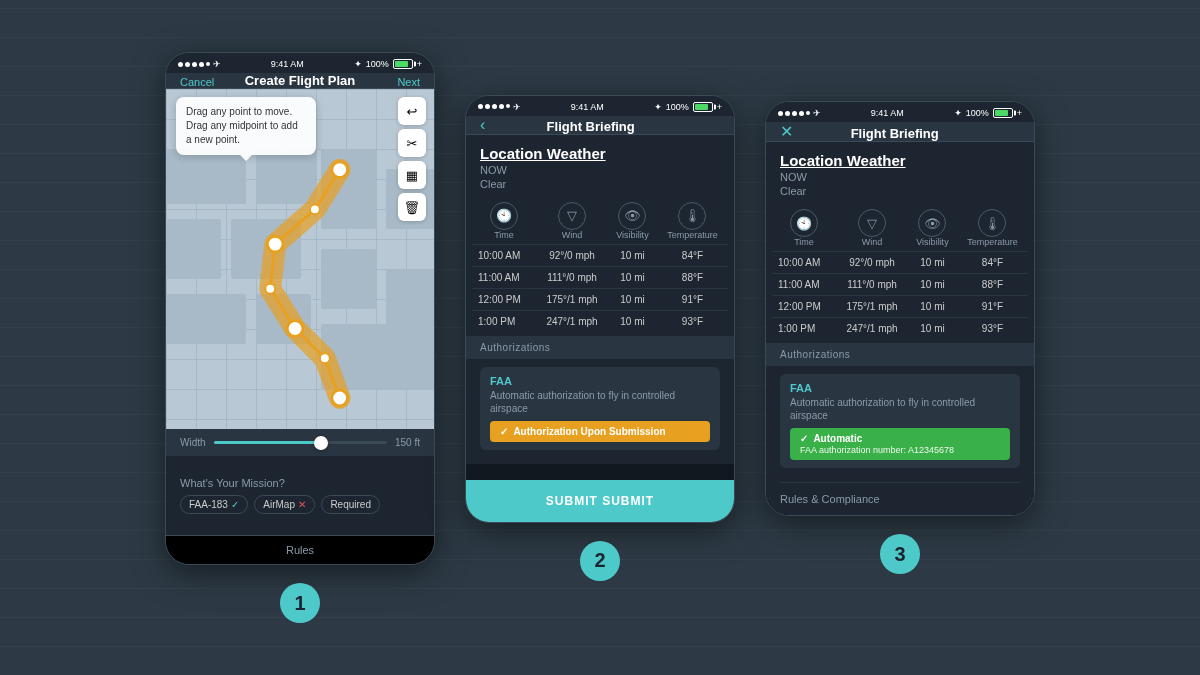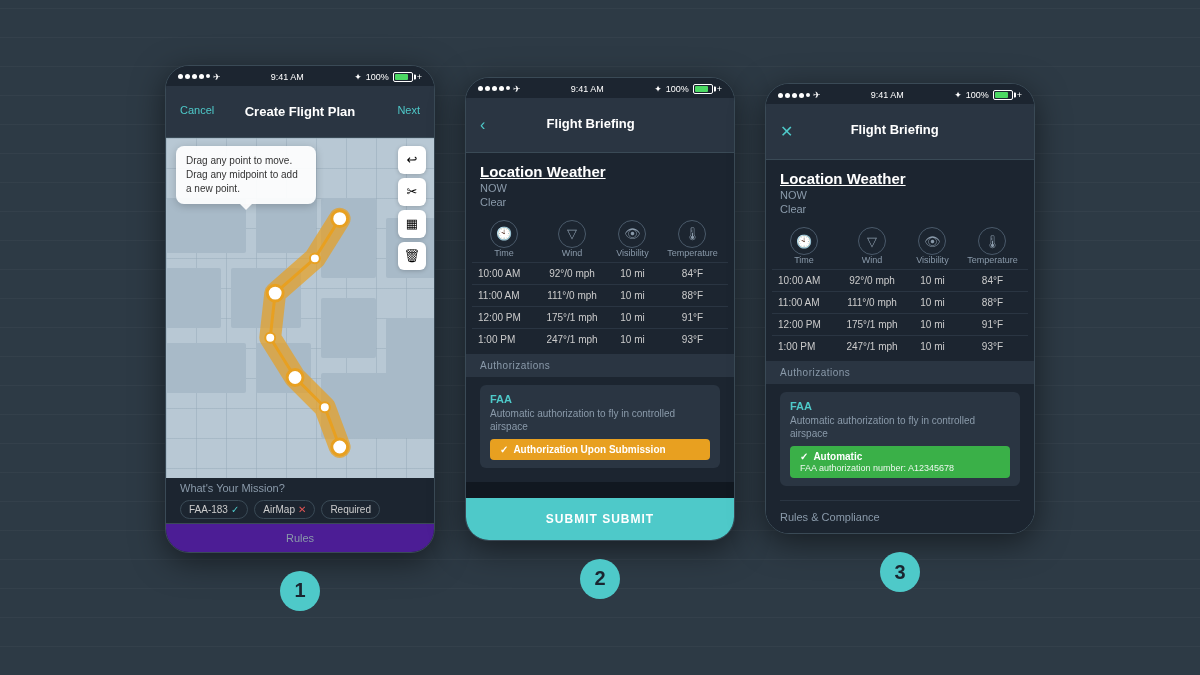--- a/index.html
+++ b/index.html
@@ -89,23 +89,23 @@
     .battery::after {
       content: ''; position: absolute; right: -4px; top: 50%; transform: translateY(-50%);
       width: 2px; height: 5px; background: #fff; border-radius: 0 1px 1px 0;
     }
     .battery-fill { background: #4cd964; height: 100%; width: 80%; border-radius: 1px; }
 
     
     .nav-bar {
       background: #2a3542;
       display: flex;
-      align-items: flex-start;
+      align-items: flex-end;
       justify-content: space-between;
-      padding: 18px 14px;
+      padding: 0 14px;
       border-bottom: 1px solid #3a4a56;
     }
     .nav-title {
       font-size: 13px;
       font-weight: 600;
       color: #ffffff;
       text-align: center;
       flex: 1;
     }
     .nav-action {
@@ -190,40 +190,40 @@
       position: absolute;
       top: 50%; transform: translateY(-50%);
       left: 58%;
       width: 14px; height: 14px;
       border-radius: 50%;
       background: #fff;
       box-shadow: 0 1px 4px rgba(0,0,0,0.3);
     }
     .mission-section {
       background: #1c2530;
-      padding: 4px 14px;
+      padding: 21px 14px;
     }
     .mission-label {
       font-size: 11px;
       color: #8a9aaa;
       margin-bottom: 6px;
     }
     .mission-tags {
       display: flex; gap: 6px; flex-wrap: wrap;
     }
     .mission-tag {
       border: 1.5px solid #3a4a56;
       border-radius: 14px;
       padding: 3px 8px;
       font-size: 10px;
       color: #ccc;
       display: flex; align-items: center; gap: 3px;
     }
     .bottom-tabs {
-      background: #4c1d95;
+      background: #000000;
       display: flex;
       border-top: 1px solid #3a4a56;
     }
     .bottom-tab {
       flex: 1;
       text-align: center;
       padding: 8px 4px;
       font-size: 11px;
       color: #8a9aaa;
       cursor: pointer;
@@ -413,20 +413,27 @@
         </div>
 
         <div class="map-tools">
           <div class="map-tool-btn">↩</div>
           <div class="map-tool-btn">✂</div>
           <div class="map-tool-btn">▦</div>
           <div class="map-tool-btn">🗑</div>
         </div>
       </div>
 
+      <div class="width-control">
+        <span>Width</span>
+        <div class="width-slider">
+          <div class="width-thumb"></div>
+        </div>
+        <span>150 ft</span>
+      </div>
 
       <div class="mission-section">
         <div class="mission-label">What's Your Mission?</div>
         <div class="mission-tags">
           <div class="mission-tag">
             <span>FAA-183</span>
             <span style="color:#4ec9c9;">✓</span>
           </div>
           <div class="mission-tag">
             <span>AirMap</span>

